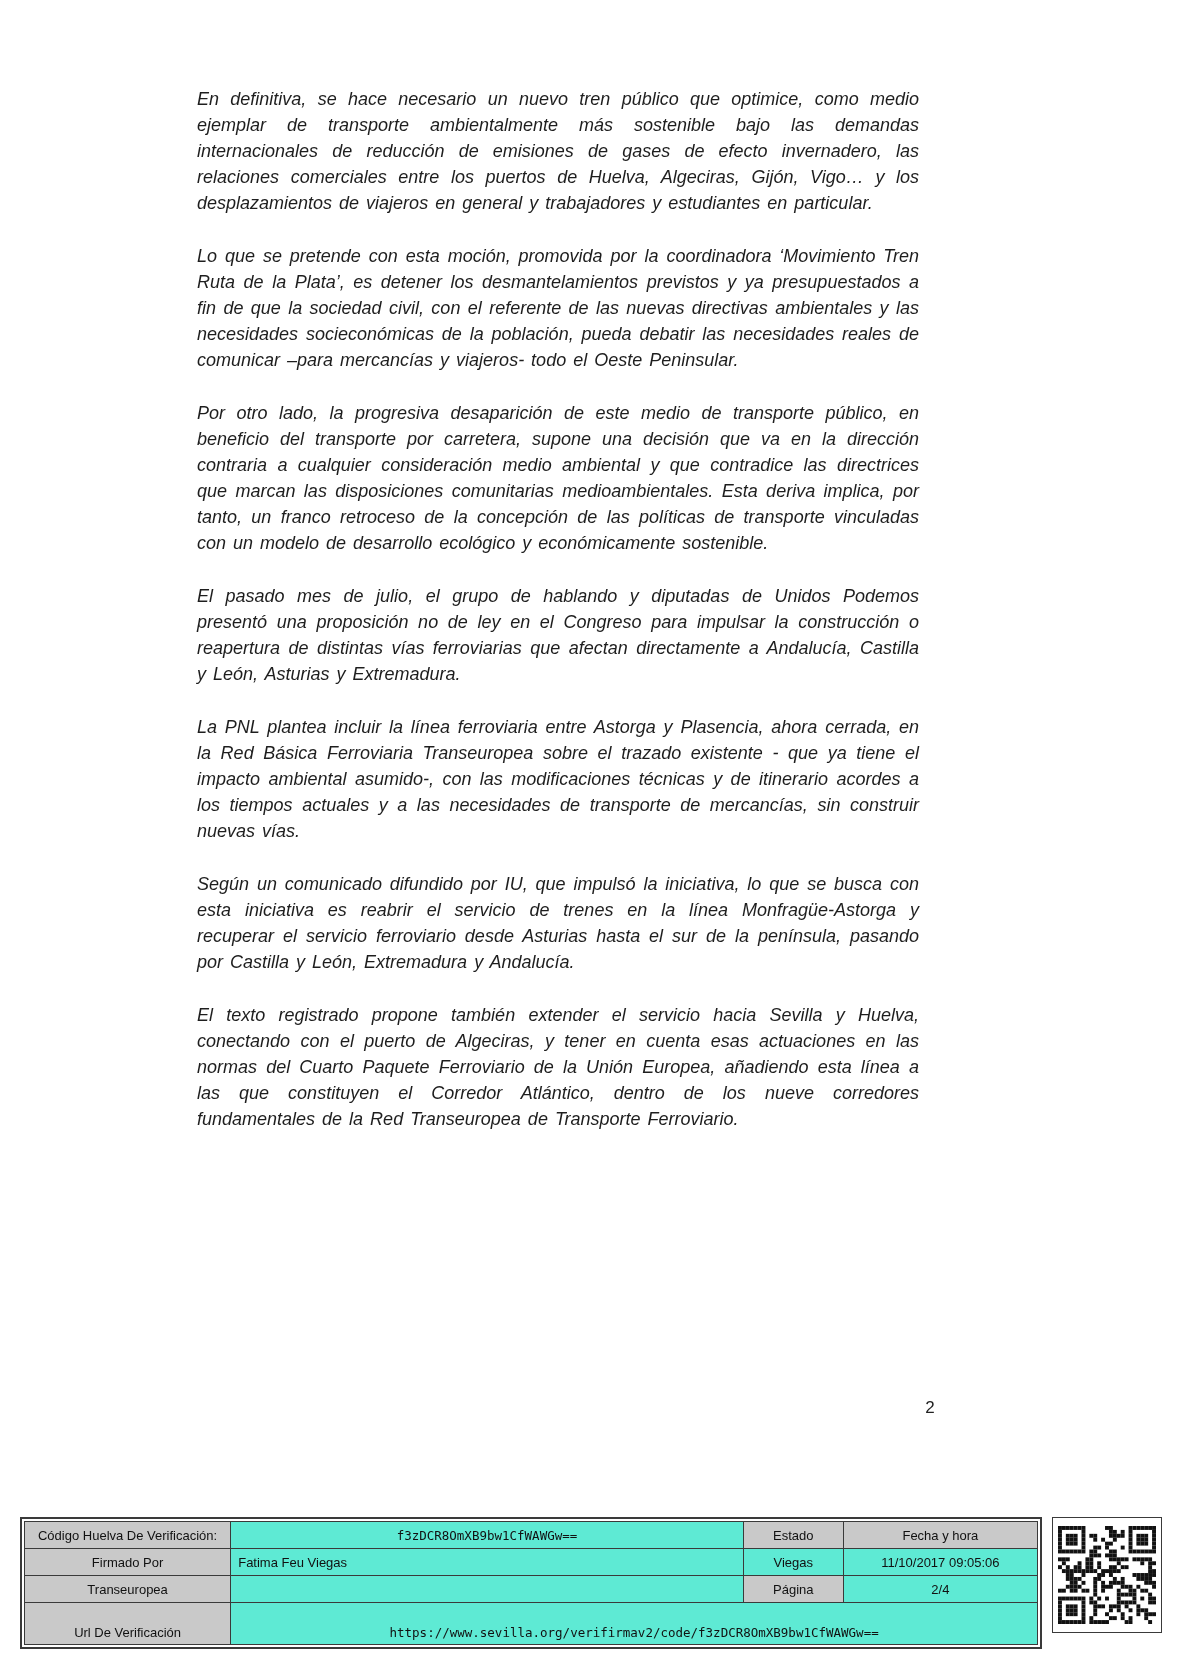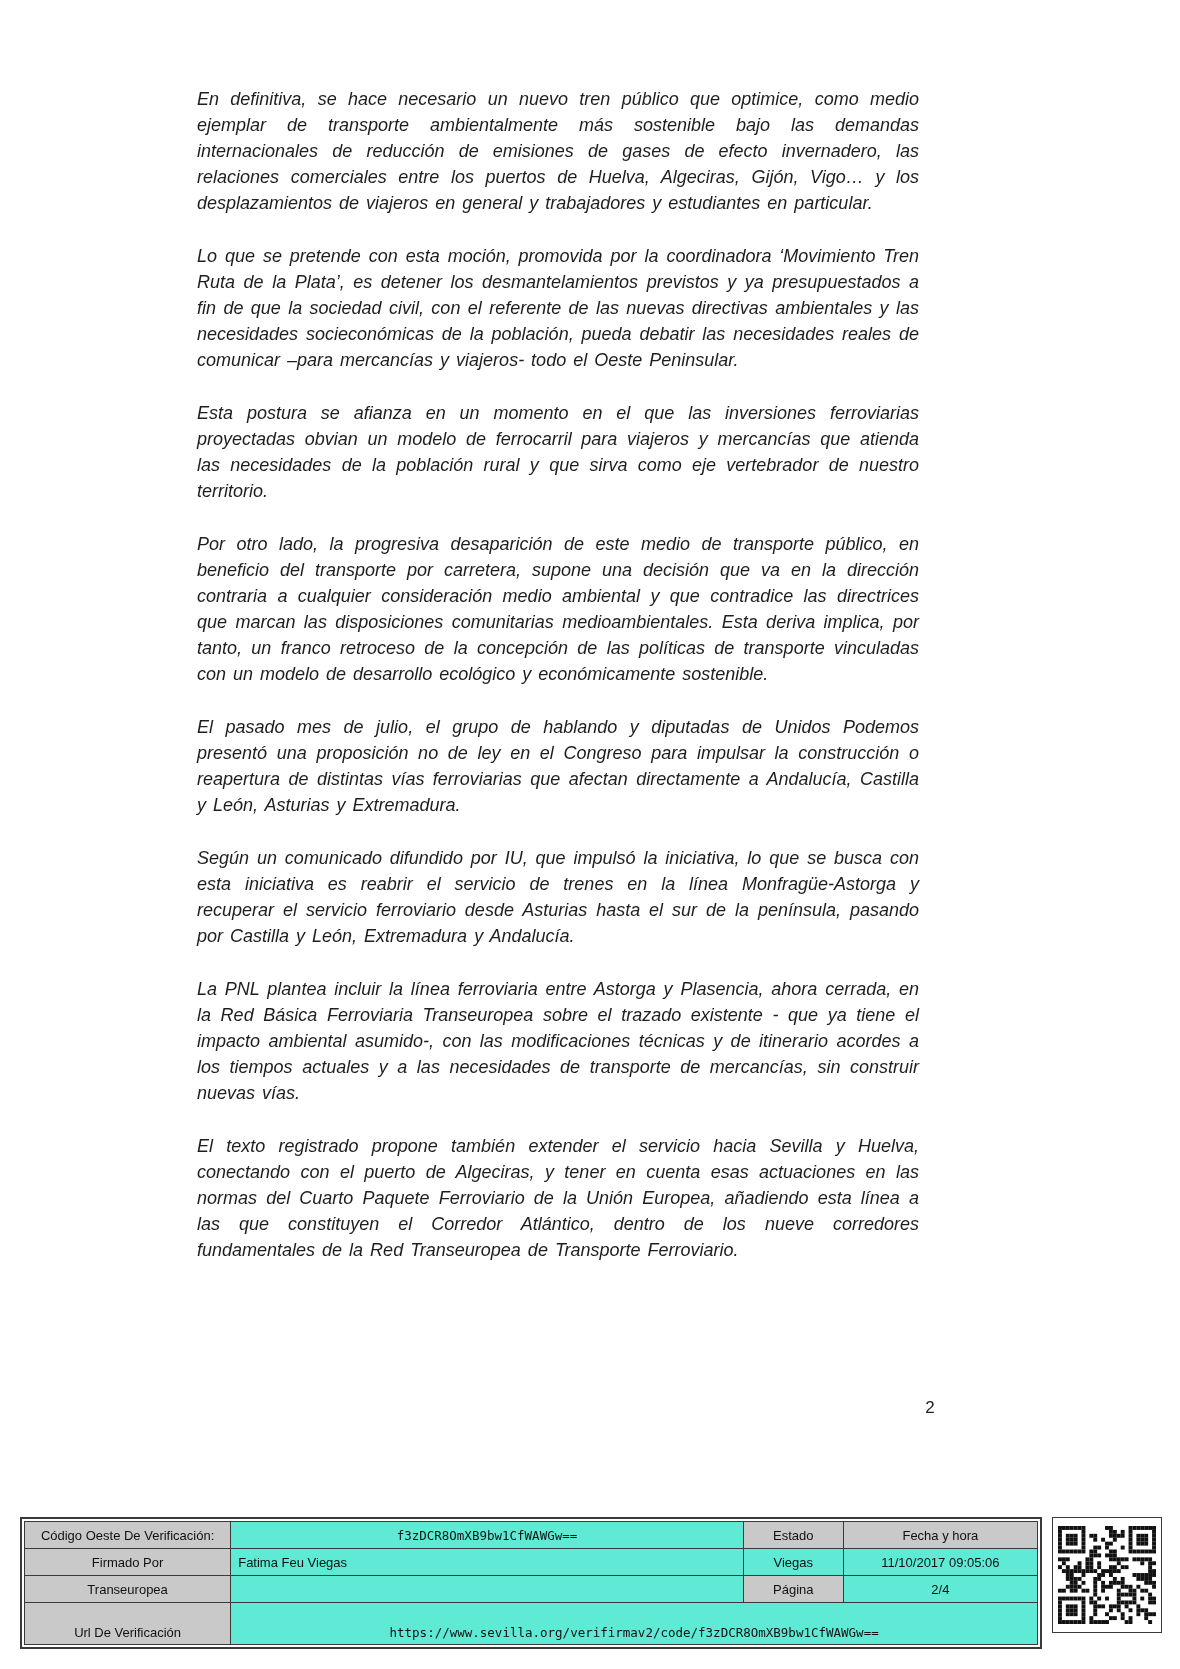--- a/index.html
+++ b/index.html
@@ -74,41 +74,40 @@
   .qr-box svg{display:block;}
 </style>
 </head>
 <body>
 
 <div class="page">
 
   <div class="body-text">
     <p>En definitiva, se hace necesario un nuevo tren público que optimice, como medio ejemplar de transporte ambientalmente más sostenible bajo las demandas internacionales de reducción de emisiones de gases de efecto invernadero, las relaciones comerciales entre los puertos de Huelva, Algeciras, Gijón, Vigo… y los desplazamientos de viajeros en general y trabajadores y estudiantes en particular.</p>
     <p>Lo que se pretende con esta moción, promovida por la coordinadora ‘Movimiento Tren Ruta de la Plata’, es detener los desmantelamientos previstos y ya presupuestados a fin de que la sociedad civil, con el referente de las nuevas directivas ambientales y las necesidades socieconómicas de la población, pueda debatir las necesidades reales de comunicar –para mercancías y viajeros- todo el Oeste Peninsular.</p>
-    <p>Esta postura se afianza en un momento en el que las inversiones ferroviarias proyectadas obvian un modelo de ferrocarril para viajeros y mercancías que atienda las necesidades de la población rural y que sirva como eje vertebrador de nuestro territorio.</p>
     <p>Por otro lado, la progresiva desaparición de este medio de transporte público, en beneficio del transporte por carretera, supone una decisión que va en la dirección contraria a cualquier consideración medio ambiental y que contradice las directrices que marcan las disposiciones comunitarias medioambientales. Esta deriva implica, por tanto, un franco retroceso de la concepción de las políticas de transporte vinculadas con un modelo de desarrollo ecológico y económicamente sostenible.</p>
     <p>El pasado mes de julio, el grupo de hablando y diputadas de Unidos Podemos presentó una proposición no de ley en el Congreso para impulsar la construcción o reapertura de distintas vías ferroviarias que afectan directamente a Andalucía, Castilla y León, Asturias y Extremadura.</p>
+    <p>La PNL plantea incluir la línea ferroviaria entre Astorga y Plasencia, ahora cerrada, en la Red Básica Ferroviaria Transeuropea sobre el trazado existente - que ya tiene el impacto ambiental asumido-, con las modificaciones técnicas y de itinerario acordes a los tiempos actuales y a las necesidades de transporte de mercancías, sin construir nuevas vías.</p>
     <p>Según un comunicado difundido por IU, que impulsó la iniciativa, lo que se busca con esta iniciativa es reabrir el servicio de trenes en la línea Monfragüe-Astorga y recuperar el servicio ferroviario desde Asturias hasta el sur de la península, pasando por Castilla y León, Extremadura y Andalucía.</p>
-    <p>La PNL plantea incluir la línea ferroviaria entre Astorga y Plasencia, ahora cerrada, en la Red Básica Ferroviaria Transeuropea sobre el trazado existente - que ya tiene el impacto ambiental asumido-, con las modificaciones técnicas y de itinerario acordes a los tiempos actuales y a las necesidades de transporte de mercancías, sin construir nuevas vías.</p>
     <p>El texto registrado propone también extender el servicio hacia Sevilla y Huelva, conectando con el puerto de Algeciras, y tener en cuenta esas actuaciones en las normas del Cuarto Paquete Ferroviario de la Unión Europea, añadiendo esta línea a las que constituyen el Corredor Atlántico, dentro de los nueve corredores fundamentales de la Red Transeuropea de Transporte Ferroviario.</p>
   </div>
 
   <div class="page-number">2</div>
 
   <div class="footer-table-wrap">
     <table class="vtable">
       <colgroup>
         <col class="col-label">
           <col class="col-value">
           <col class="col-estado">
           <col class="col-fecha">
       </colgroup>
       <tbody>
         <tr>
-          <td class="lbl">Código Oeste De Verificación:</td>
+          <td class="lbl">Código Huelva De Verificación:</td>
           <td class="val mono">f3zDCR8OmXB9bw1CfWAWGw==</td>
           <td class="lbl">Estado</td>
           <td class="lbl">Fecha y hora</td>
         </tr>
         <tr>
           <td class="lbl">Firmado Por</td>
           <td class="val left">Fatima Feu Viegas</td>
           <td class="val">Viegas</td>
           <td class="val">11/10/2017 09:05:06</td>
         </tr>

